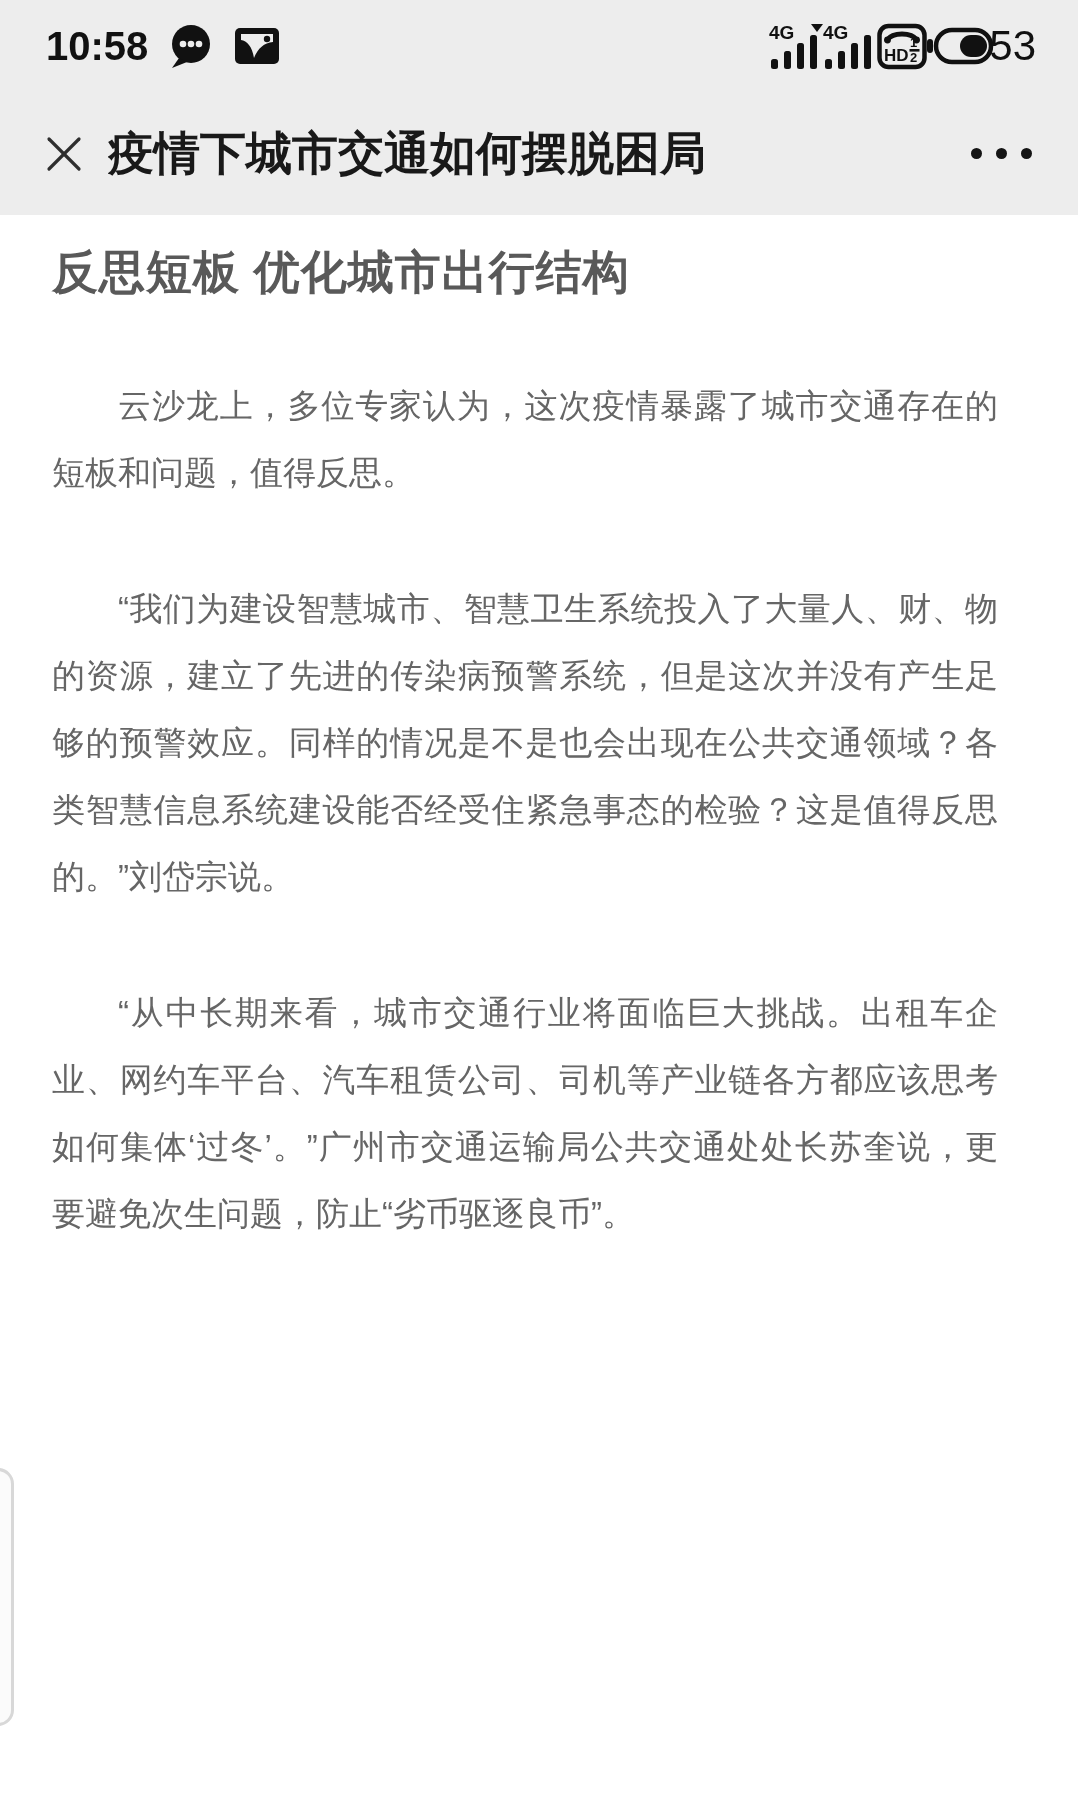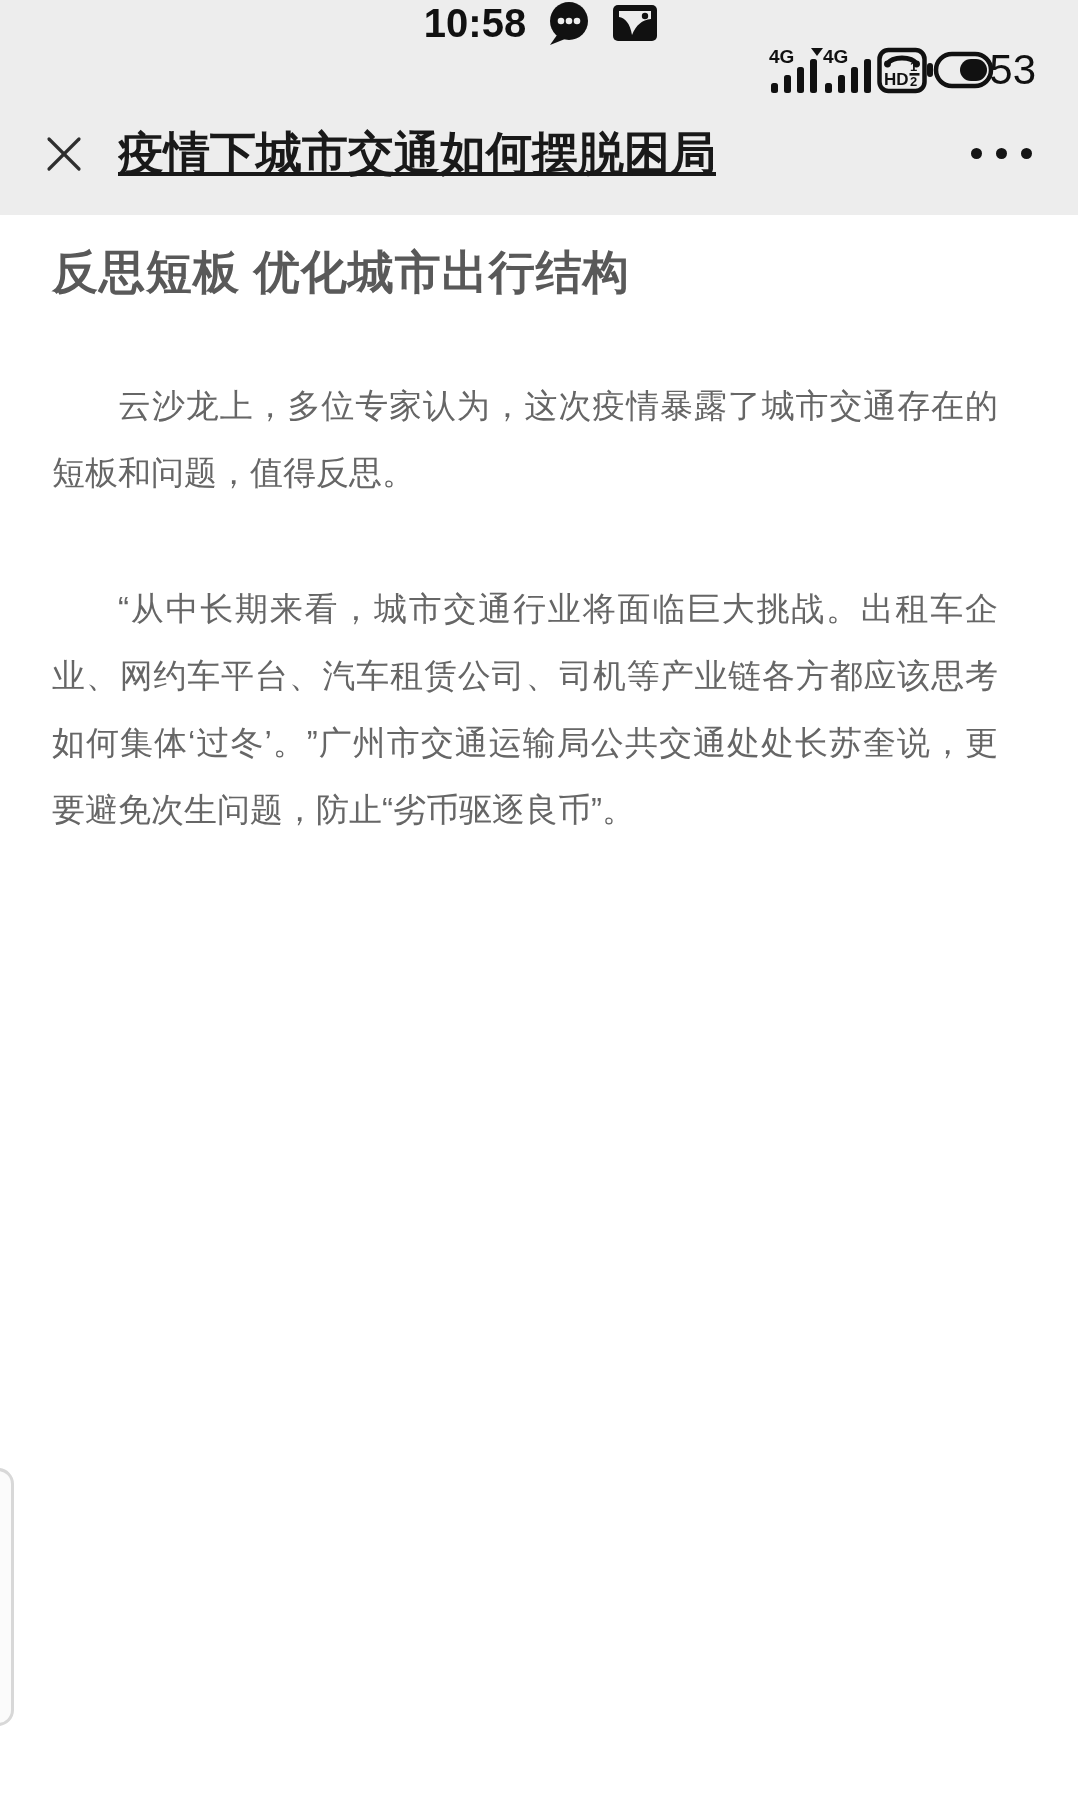--- a/index.html
+++ b/index.html
@@ -2,33 +2,33 @@
 <html><head>
 <meta charset="utf-8">
 <style>
   html,body { margin:0; padding:0; }
   body {
     width:1078px; height:1814px; background:#ffffff; overflow:hidden; position:relative;
     font-family:"Liberation Sans","DejaVu Sans",sans-serif;
   }
   .status-bar {
     height:92px; background:#ededed; display:flex; align-items:center;
-    padding:0 42px 0 46px; box-sizing:border-box;flex-direction:column;
+    padding:0 42px 0 46px; box-sizing:border-box;
   }
   .sb-left { display:flex; align-items:center; gap:20px; }
   .time { font-size:40px; font-weight:700; color:#111; }
   .sb-right { margin-left:auto; display:flex; align-items:center; }
   .batt-pct { font-size:42px; font-weight:400; color:#111; margin-left:-6px; }
   .header {
     height:123px; background:#ededed; display:flex; align-items:center;
     padding:0 44px 0 38px; box-sizing:border-box;
   }
   .page-title {
-    margin-left:28px; font-size:46px; font-weight:600; color:#191919;
-    white-space:nowrap; overflow:hidden; flex:1;text-decoration:underline;
+    margin-left:18px; font-size:46px; font-weight:600; color:#191919;
+    white-space:nowrap; overflow:hidden; flex:1;
   }
   .more { display:flex; gap:14px; align-items:center; padding:10px 2px; }
   .more b { width:11px; height:11px; border-radius:50%; background:#141414; }
   .close-btn { display:flex; align-items:center; padding:6px; }
   .article { padding:26px 80px 0 52px; }
   .article h2 {
     margin:0; font-size:46px; line-height:62px; font-weight:700;
     color:#595959; letter-spacing:1px;
   }
   .article p {
@@ -120,16 +120,17 @@
   <div class="more">
     <b></b>
     <b></b>
     <b></b>
   </div>
 </div>
 
 <div class="article">
   <h2>反思短板 优化城市出行结构</h2>
   <p>云沙龙上，多位专家认为，这次疫情暴露了城市交通存在的短板和问题，值得反思。</p>
+  <p>“我们为建设智慧城市、智慧卫生系统投入了大量人、财、物的资源，建立了先进的传染病预警系统，但是这次并没有产生足够的预警效应。同样的情况是不是也会出现在公共交通领域？各类智慧信息系统建设能否经受住紧急事态的检验？这是值得反思的。”刘岱宗说。</p>
   <p>“从中长期来看，城市交通行业将面临巨大挑战。出租车企业、网约车平台、汽车租赁公司、司机等产业链各方都应该思考如何集体‘过冬’。”广州市交通运输局公共交通处处长苏奎说，更要避免次生问题，防止“劣币驱逐良币”。</p>
 </div>
 
 <div class="float-handle"></div>
 
 </body></html>

